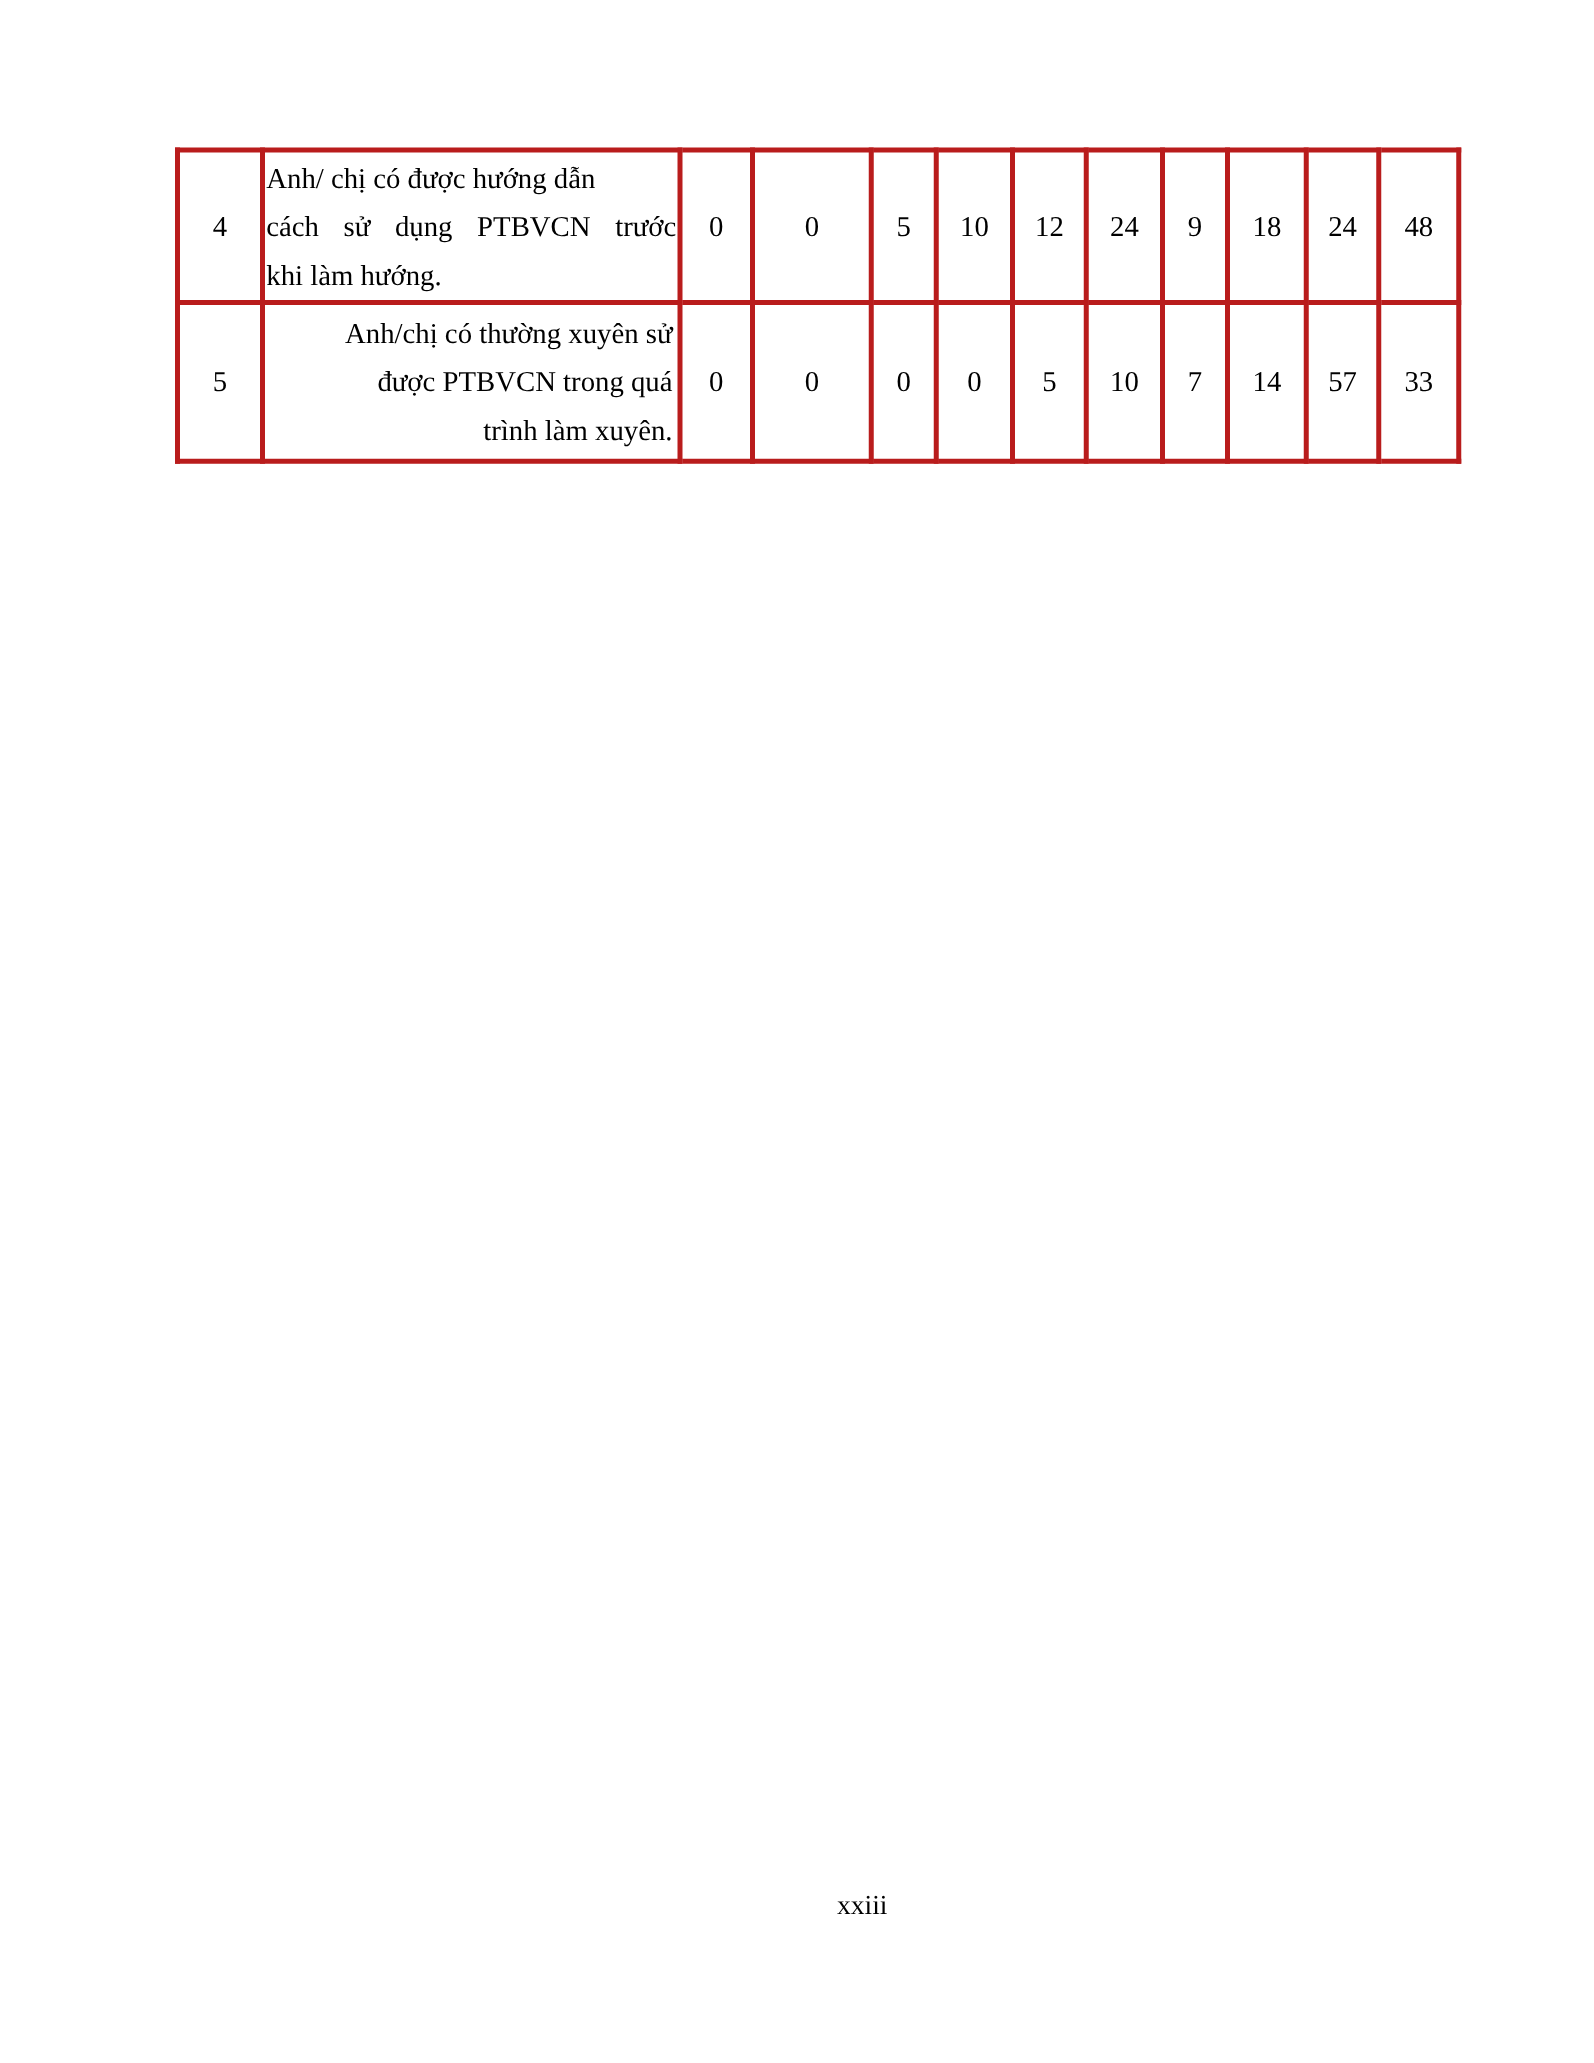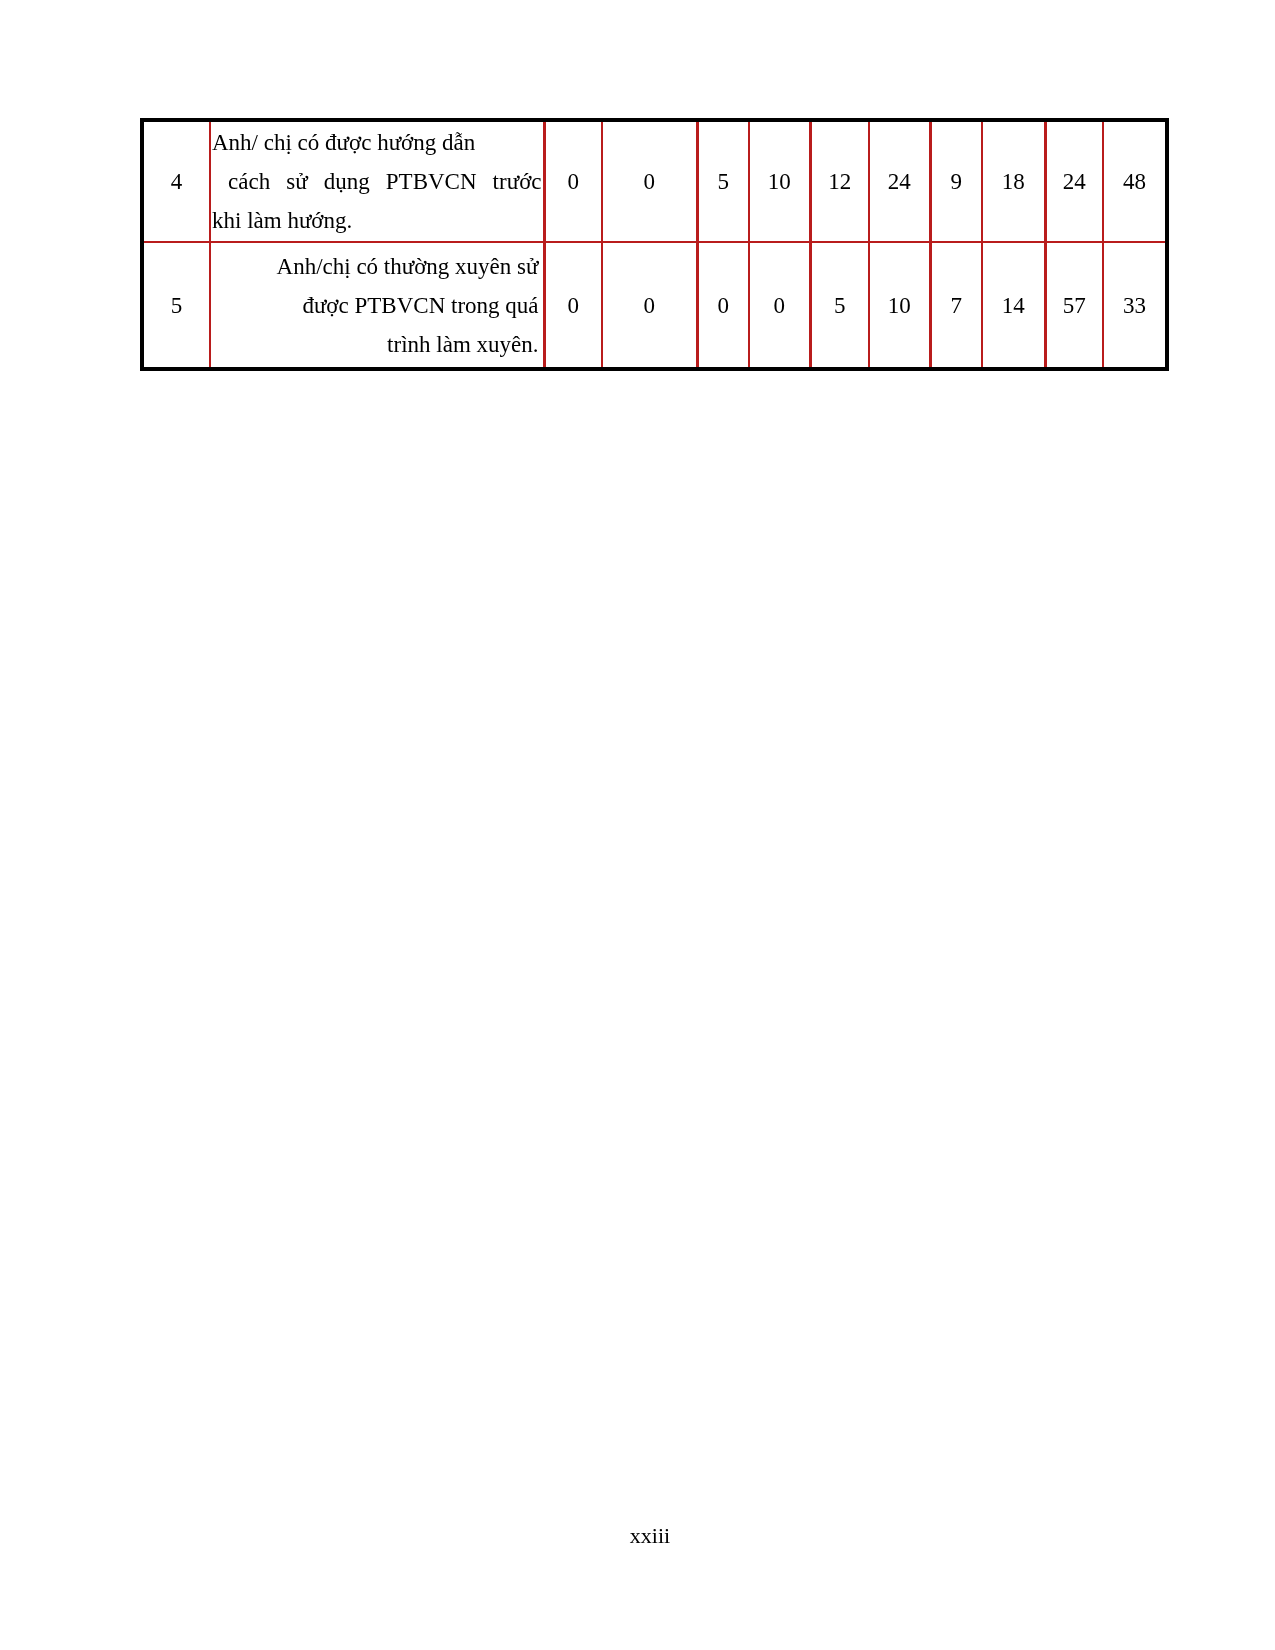--- a/index.html
+++ b/index.html
@@ -17,52 +17,50 @@
   table.survey {
     position: absolute;
     left: 140px;
     top: 118px;
     width: 1025px;
     border-collapse: collapse;
     table-layout: fixed;
     border: 4px solid #000000;
   }
   table.survey td {
-    border: 2px solid #b91c1c;
+    border: 4px solid #b91c1c;
     font-size: 23px;
     line-height: 39px;
     vertical-align: middle;
     overflow: hidden;
   }
   table.survey td.sep { border-left-width: 3px; }  
   tr.r4 { height: 122px; }
   tr.r5 { height: 127px; }
 
   td.idx  { text-align: center; }
   td.num  { text-align: center; }
   td.qcell { padding: 0 1px; }
   td.qcell .qline { white-space: nowrap; }
   td.qcell .qline.just {
     white-space: normal;
     text-align: justify;
     text-align-last: justify;
-    margin-left: 16px;
   }
   td.qcell.indented { padding-left: 9px; padding-right: 4px; text-align: right; }
 
   
   .page-number {
     position: absolute;
     top: 1510px;
     left: 590px;
     width: 120px;
-    text-align: center;
+    text-align: right;
     font-size: 22px;
     line-height: 28px;
-    margin-top: 12px;
   }
 </style>
 </head>
 <body>
 
 <table class="survey">
   <colgroup>
     <col style="width:68px">
     <col style="width:334px">
     <col style="width:58px">

